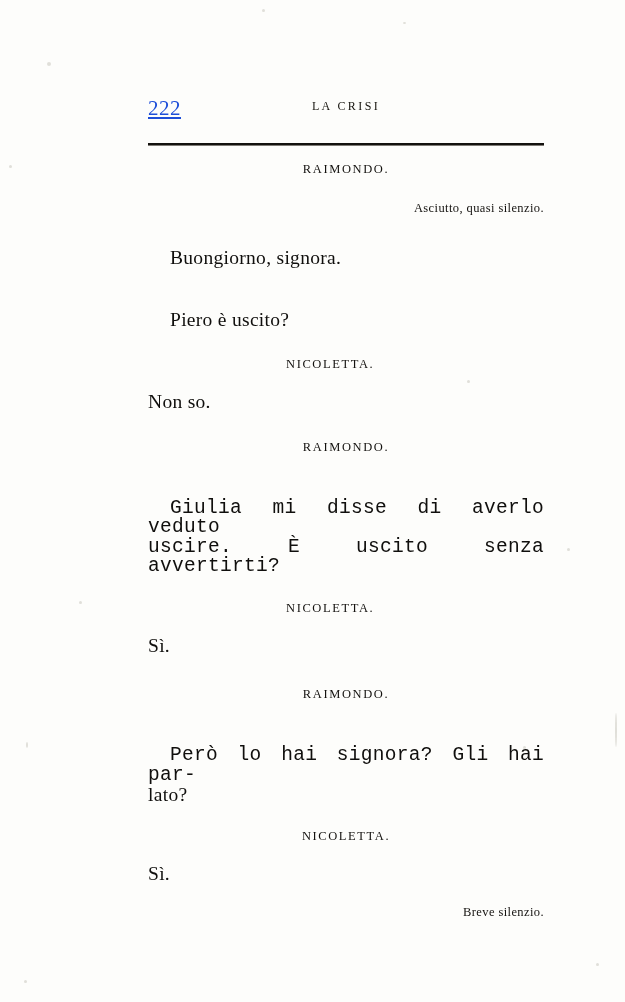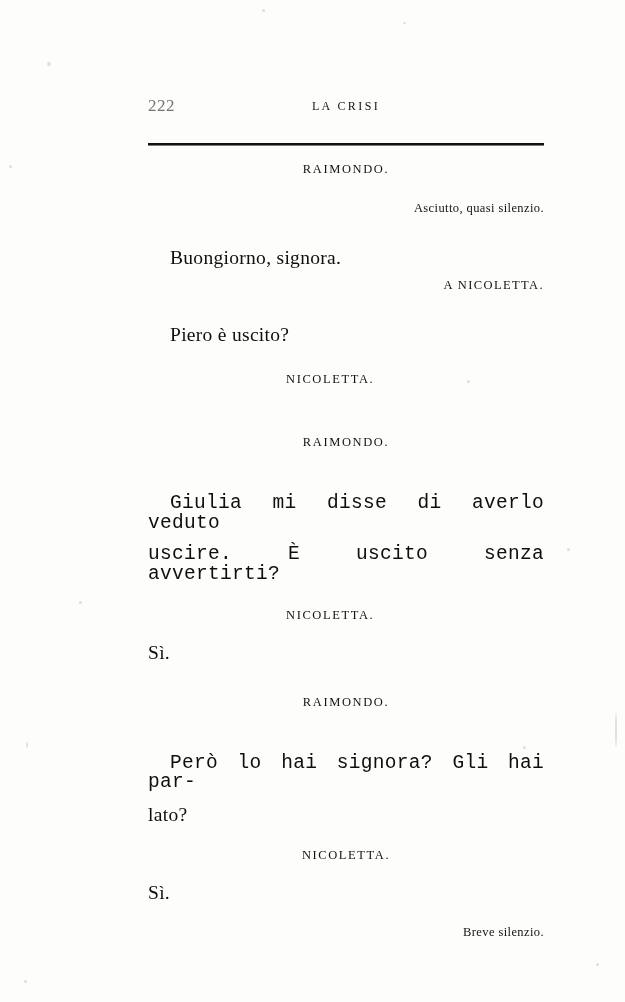--- a/index.html
+++ b/index.html
@@ -35,23 +35,24 @@
     position: absolute;
     top: 96px;
     left: 148px;
     width: 396px;
     height: 22px;
   }
   .folio {
     position: absolute;
     left: 0;
     top: 0;
-    font-size: 17px;
+    font-size: 21px;
     letter-spacing: .5px;
-    color: #737373;
+    color: #1d4ed8;
+    text-decoration: underline;
   }
   .running-title {
     position: absolute;
     left: 0;
     top: 3px;
     width: 396px;
     text-align: center;
     font-size: 12px;
     letter-spacing: 2.4px;
     color: #17150f;
@@ -157,49 +158,49 @@
 
     <p class="speaker">RAIMONDO.</p>
     <div class="sp-22"></div>
 
     <p class="stage-right">Asciutto, quasi silenzio.</p>
     <div class="sp-8"></div>
 
     <p class="line indent">Buongiorno, signora.</p>
     <div class="sp-10"></div>
 
-    <p class="stage-right caps">A NICOLETTA.</p>
     <div class="sp-8"></div>
 
     <p class="line indent">Piero è uscito?</p>
     <div class="sp-26"></div>
 
     <p class="speaker left-ind">NICOLETTA.</p>
     <div class="sp-18"></div>
 
+    <p class="line">Non so.</p>
     <div class="sp-26"></div>
 
     <p class="speaker">RAIMONDO.</p>
     <div class="sp-18"></div>
 
     <p class="line indent justify">Giulia mi disse di averlo veduto</p>
-    <p class="line justify" style="margin-top:12px;">uscire. È uscito senza avvertirti?</p>
+    <p class="line justify" style="">uscire. È uscito senza avvertirti?</p>
     <div class="sp-22"></div>
 
     <p class="speaker left-ind">NICOLETTA.</p>
     <div class="sp-18"></div>
 
     <p class="line">Sì.</p>
     <div class="sp-30"></div>
 
     <p class="speaker">RAIMONDO.</p>
     <div class="sp-18"></div>
 
     <p class="line indent justify">Però lo hai signora? Gli hai par-</p>
-    <p class="line" style="margin-top:12px;">lato?</p>
+    <p class="line" style="">lato?</p>
     <div class="sp-22"></div>
 
     <p class="speaker">NICOLETTA.</p>
     <div class="sp-18"></div>
 
     <p class="line">Sì.</p>
     <div class="sp-22"></div>
 
     <p class="stage-right">Breve silenzio.</p>
 

